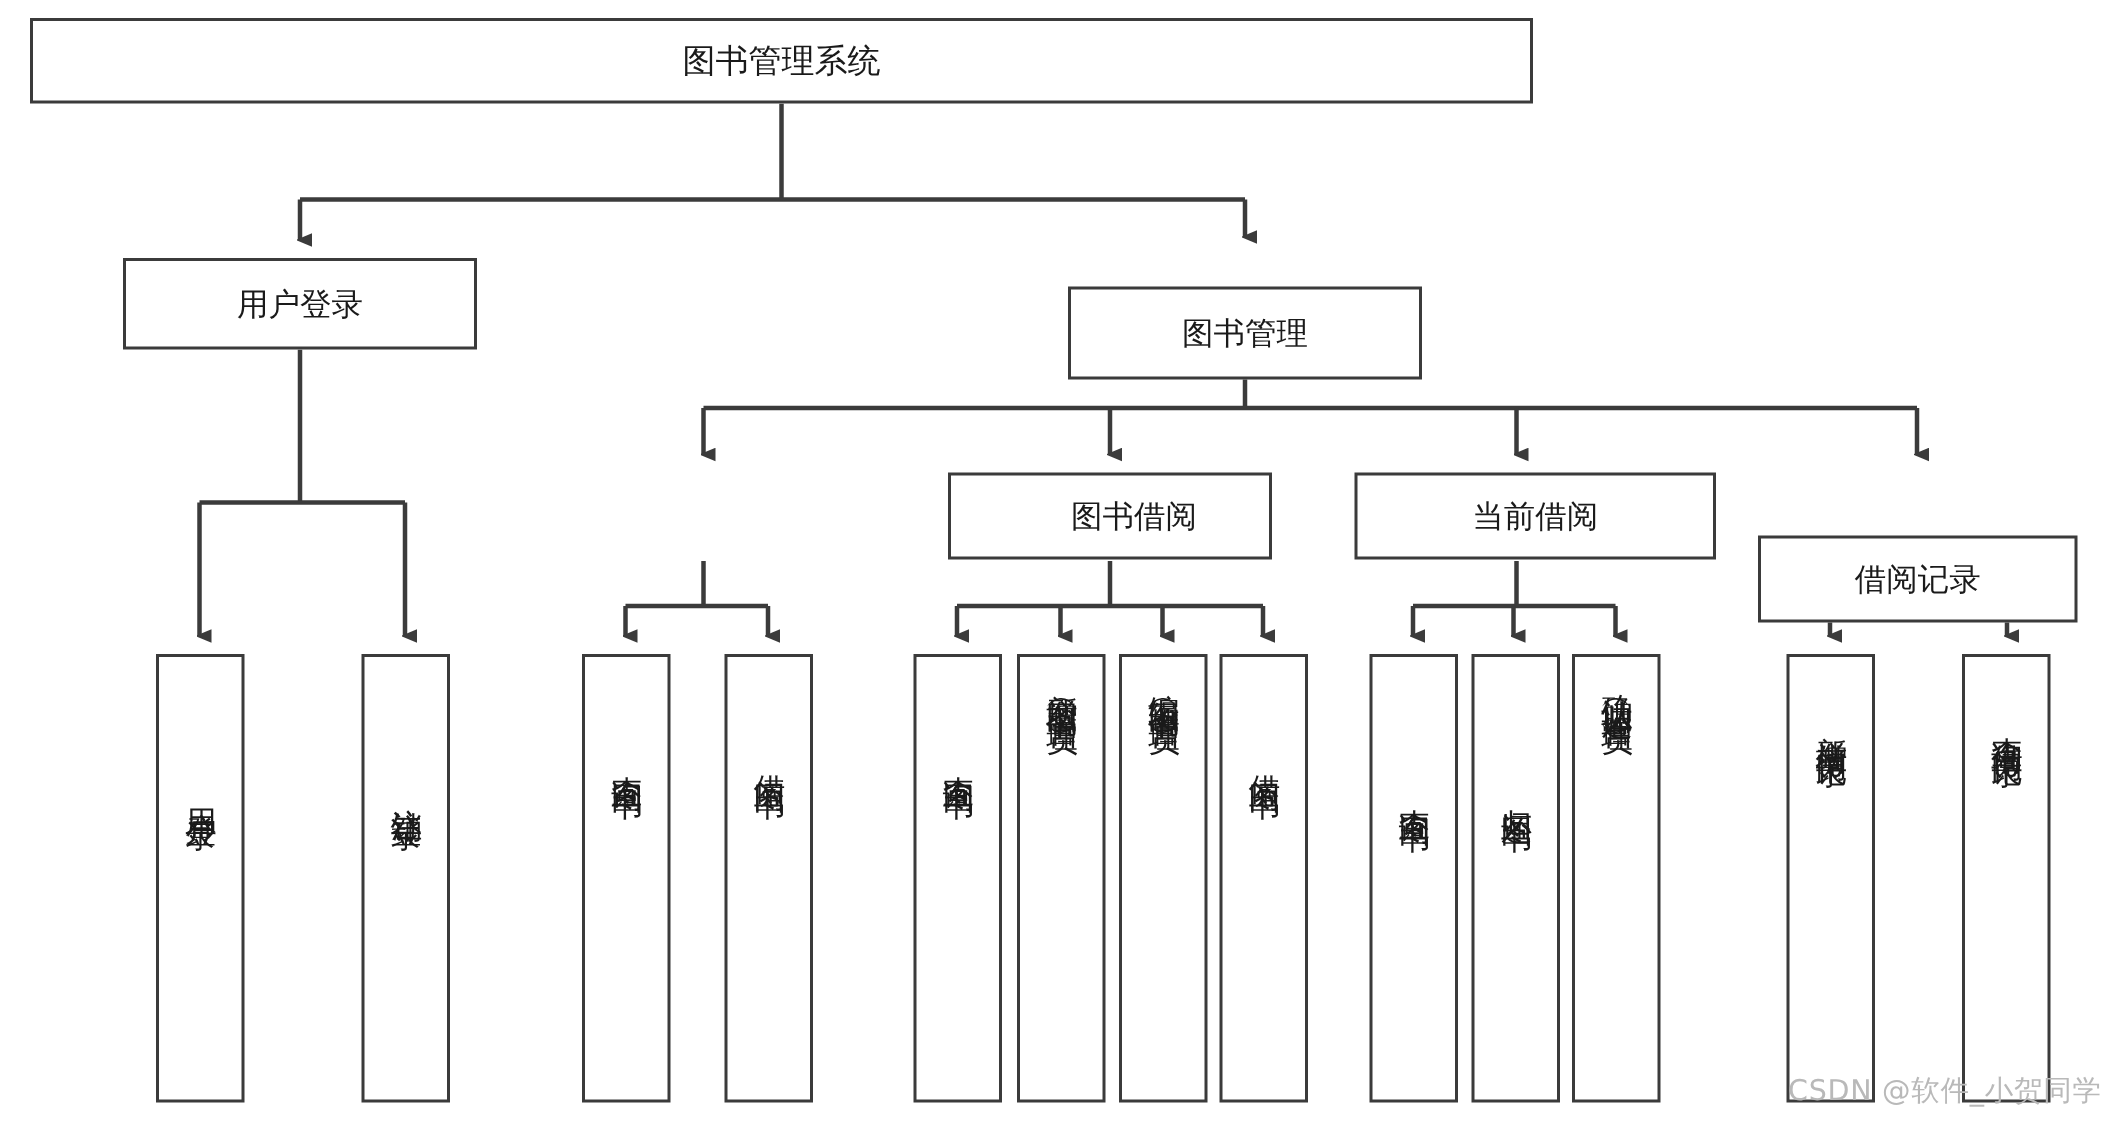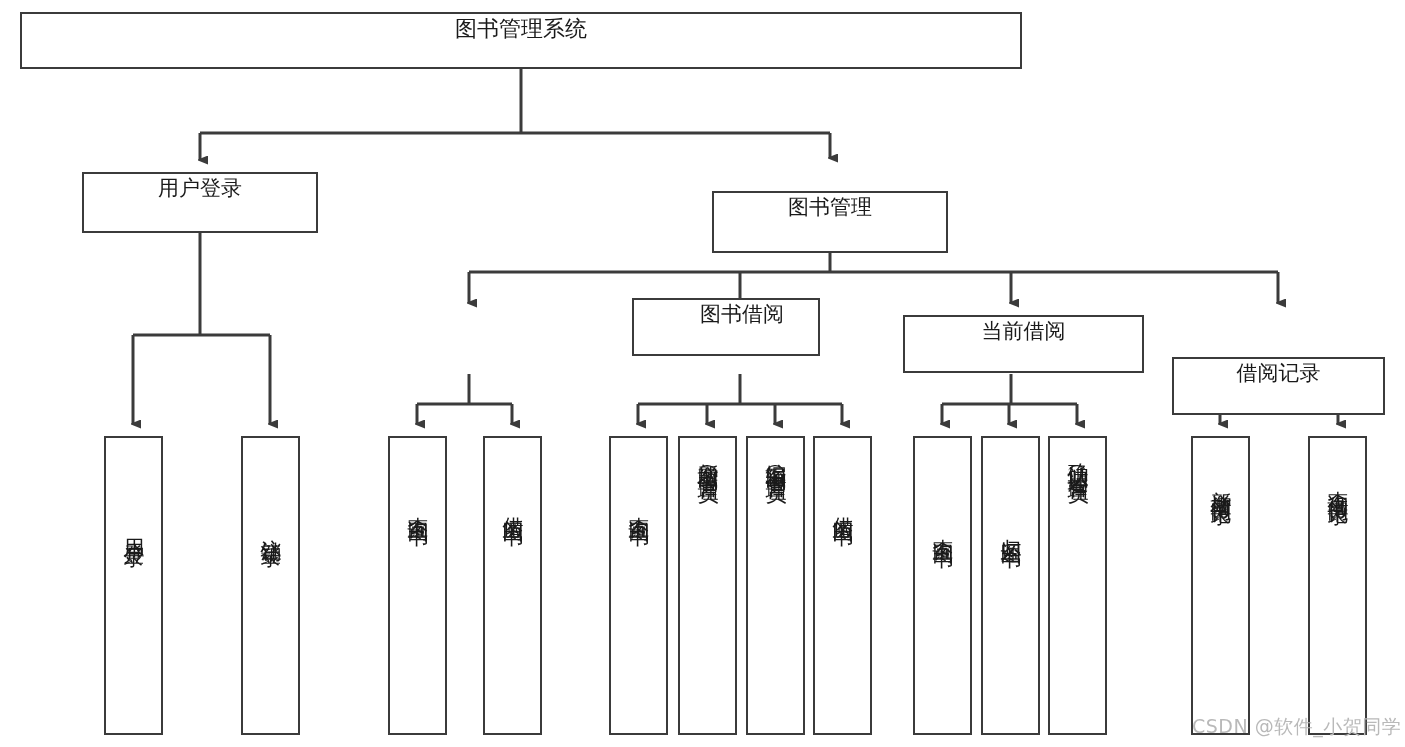--- a/index.html
+++ b/index.html
@@ -23,20 +23,21 @@
     top: 0;
     width: 1405px;
     height: 747px;
   }
   .node {
     position: absolute;
     box-sizing: border-box;
     border: 2px solid #3b3b3b;
     background: #ffffff;
     display: flex;
+    align-items: center;
     justify-content: center;
     color: #1a1a1a;
   }
   .node.root {
     font-size: 22px;
   }
   .node.level2 {
     font-size: 21px;
   }
   .node.level3 {
@@ -137,21 +138,21 @@
 
   <div class="node level2" style="left:82px; top:172px; width:236px; height:61px;">
     <span>用户登录</span>
   </div>
 
   <div class="node level2" style="left:712px; top:170px; width:236px; height:62px;margin-top:21px;">
     <span>图书管理</span>
   </div>
 
 
-  <div class="node level3" style="left:632px; top:298px; width:188px; height:58px;padding-left:32px;">
+  <div class="node level3" style="left:632px; top:315px; width:216px; height:58px;padding-left:32px;">
     <span>图书借阅</span>
   </div>
 
   <div class="node level3" style="left:903px; top:315px; width:241px; height:58px;">
     <span>当前借阅</span>
   </div>
 
   <div class="node level3" style="left:1172px; top:315px; width:213px; height:58px;margin-top:42px;">
     <span>借阅记录</span>
   </div>

